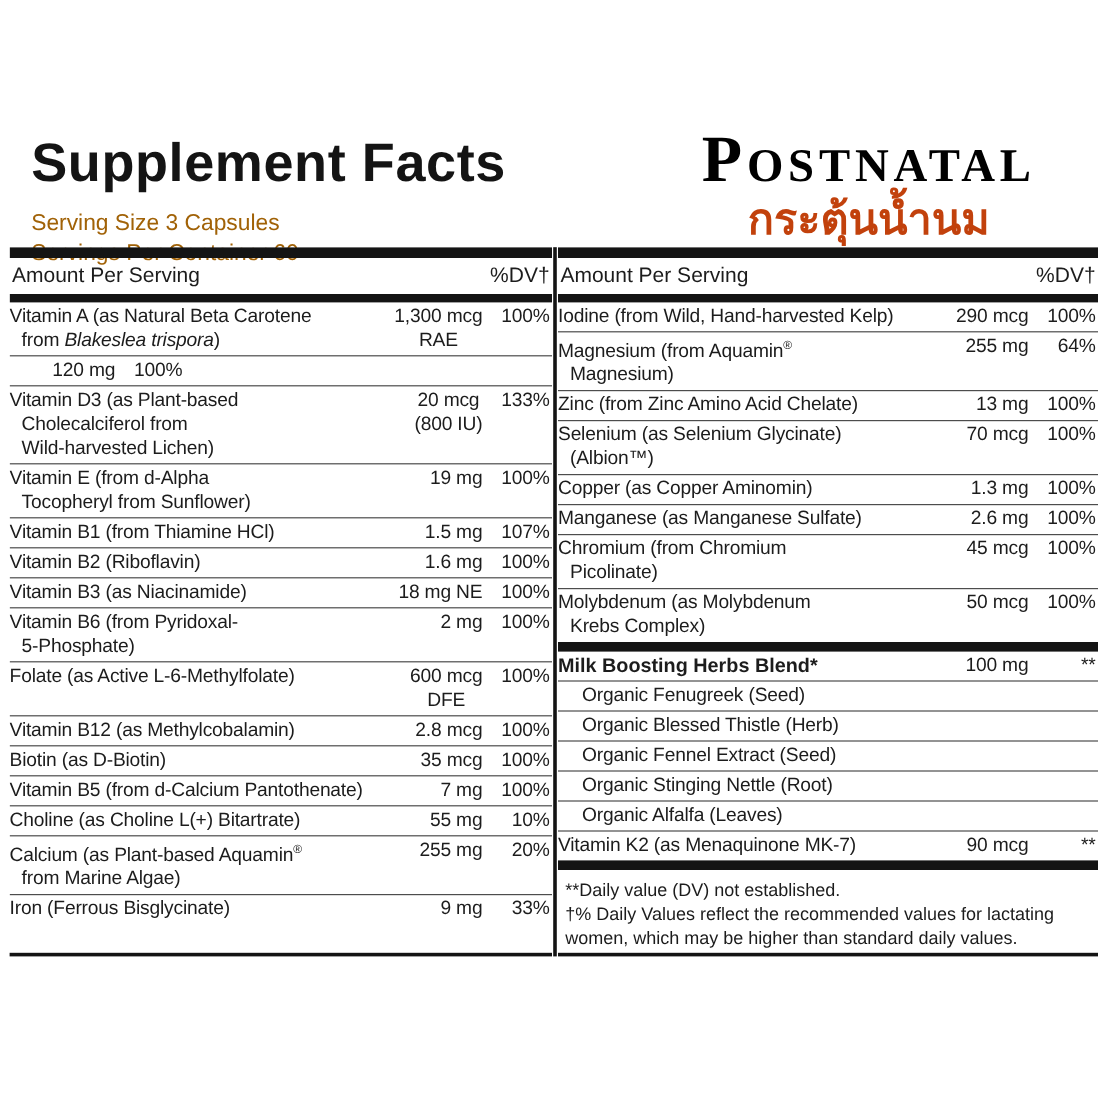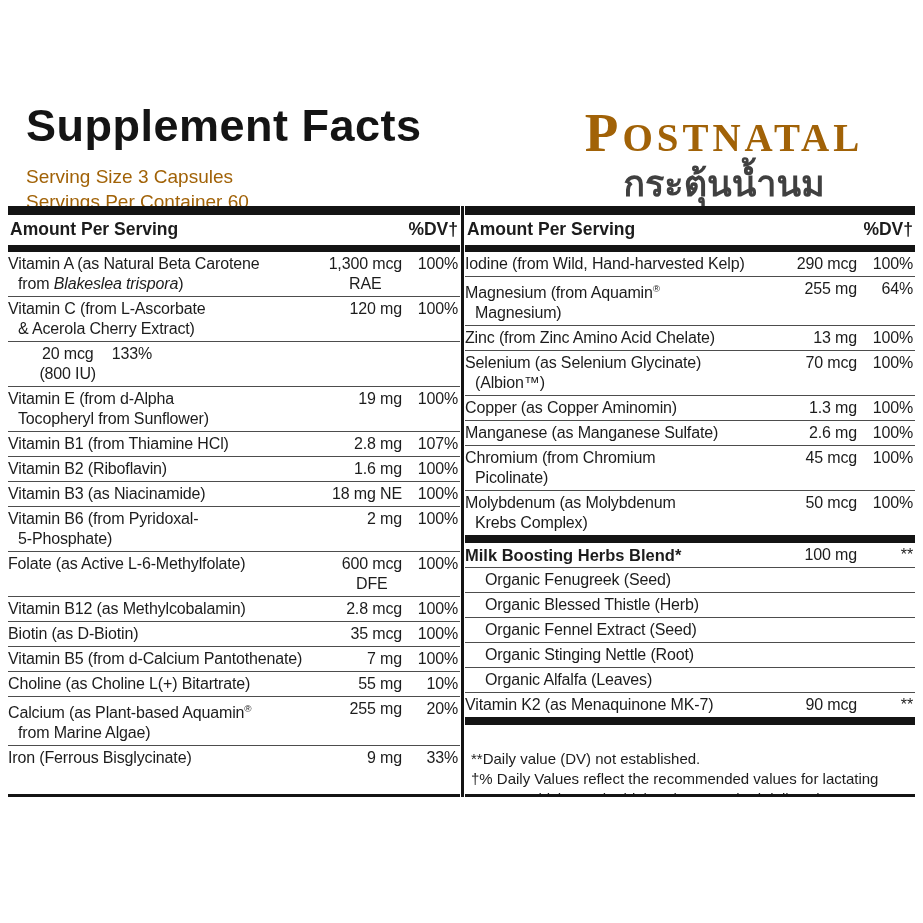--- a/index.html
+++ b/index.html
@@ -1,107 +1,108 @@
 <!DOCTYPE html>
 <html><head>
 <meta charset="utf-8">
 <style>
   html,body{margin:0;padding:0;background:#ffffff;}
   .page{position:relative;width:923px;height:923px;background:#fff;overflow:hidden;
         font-family:"Liberation Sans","DejaVu Sans",sans-serif;color:#1c1c1c;}
   
   .head-left{position:absolute;left:26px;top:100px;}
-  .title{font-size:45px;font-weight:bold;letter-spacing:.5px;margin:0 0 12px 0;color:#141414;}
+  .title{font-size:45px;font-weight:bold;letter-spacing:.5px;margin:10px 0 12px 0;color:#141414;}
   .serving{font-size:19px;line-height:25px;color:#a16207;}
   .brand{position:absolute;left:535px;top:104px;width:378px;text-align:center;}
   .brand-en{font-family:"Liberation Serif","DejaVu Serif",serif;font-weight:bold;
             font-variant:small-caps;font-size:55px;line-height:1.05;letter-spacing:4px;}
   .brand-th{font-family:"DejaVu Sans","Liberation Sans",sans-serif;font-weight:bold;
             font-size:36px;line-height:1.1;margin-top:2px;}
   
   .facts{position:absolute;left:8px;top:206px;width:907px;height:591px;display:flex;}
   .col{box-sizing:border-box;border-bottom:3.5px solid #141414;overflow:hidden;height:100%;}
   .col-left{width:452px;}
   .col-right{flex:1;}
   .vdivider{width:3px;background:#141414;flex-shrink:0;margin:0 1px;}
   .thead{display:flex;justify-content:space-between;align-items:flex-end;
          border-top:9px solid #141414;border-bottom:7px solid #141414;
-         padding:4px 2px 5px 2px;font-weight:bold;font-size:17.5px;}
+         padding:4px 2px 5px 2px;font-weight:normal;font-size:17.5px;}
   .row{display:flex;align-items:flex-start;padding:2px 0;font-size:16px;line-height:20px;
        letter-spacing:-.15px;border-top:1.5px solid #4d4d4d;}
   .thead + .rows .row:first-child{border-top:0;}
   .thickbar + .row{border-top:0;align-items:flex-end;}
   .cell{min-width:0;}
   .name{flex:1;padding-left:10px;text-indent:-10px;white-space:pre-line;}
   .amount{width:88px;text-align:right;}
   .amt-inner{display:inline-block;text-align:center;white-space:pre-line;}
   .dv{width:56px;text-align:right;padding-right:2px;}
   .sub .name{padding-left:20px;text-indent:0;}
   .blend-head .name{font-weight:bold;font-size:16.5px;letter-spacing:0;}
   .thickbar{height:8px;background:#141414;}
-  .footnotes{padding:24px 4px 0 6px;font-size:15px;line-height:20px;}
+  .footnotes{padding:8px 4px 0 6px;font-size:15px;line-height:20px;}
   .footnotes p{margin:0;}
   .it{font-style:italic;}
   .sup{font-size:62%;vertical-align:super;}
 </style>
 </head>
 <body>
 
 <div class="page">
 
   <div class="head-left">
     <h1 class="title">Supplement Facts</h1>
     <div class="serving">Serving Size 3 Capsules</div>
     <div class="serving">Servings Per Container 60</div>
   </div>
 
   <div class="brand">
-    <div class="brand-en" style="color: #a16207;">Postnatal</div>
-    <div class="brand-th" style="color: #404040;">กระตุ้นน้ำนม</div>
+    <div class="brand-en" style="color: #000000;">Postnatal</div>
+    <div class="brand-th" style="color: #c2410c;">กระตุ้นน้ำนม</div>
   </div>
 
   <div class="facts">
 
     <section class="col col-left">
       <div class="thead">
         <span>Amount Per Serving</span>
         <span>%DV†</span>
       </div>
       <div class="rows" id="left-rows">
     <div class="row">
       <div class="cell name">Vitamin A (as Natural Beta Carotene
 from <span class="it">Blakeslea trispora</span>)</div>
       <div class="cell amount"><span class="amt-inner">1,300 mcg
 RAE</span></div>
       <div class="cell dv">100%</div>
     </div>
 
     <div class="row">
-      <div class="cell name">Vitamin C (from L-Ascorbate
-&amp; Acerola Cherry Extract)</div>
       <div class="cell amount"><span class="amt-inner">120 mg</span></div>
       <div class="cell dv">100%</div>
     </div>
 
     <div class="row">
+      <div class="cell name">Vitamin D3 (as Plant-based
+Cholecalciferol from
+Wild-harvested Lichen)</div>
       <div class="cell amount"><span class="amt-inner">20 mcg
 (800 IU)</span></div>
       <div class="cell dv">133%</div>
     </div>
 
     <div class="row">
       <div class="cell name">Vitamin E (from d-Alpha
 Tocopheryl from Sunflower)</div>
       <div class="cell amount"><span class="amt-inner">19 mg</span></div>
       <div class="cell dv">100%</div>
     </div>
 
     <div class="row">
       <div class="cell name">Vitamin B1 (from Thiamine HCl)</div>
-      <div class="cell amount"><span class="amt-inner">2.8 mg</span></div>
+      <div class="cell amount"><span class="amt-inner">1.5 mg</span></div>
       <div class="cell dv">107%</div>
     </div>
 
     <div class="row">
       <div class="cell name">Vitamin B2 (Riboflavin)</div>
       <div class="cell amount"><span class="amt-inner">1.6 mg</span></div>
       <div class="cell dv">100%</div>
     </div>
 
     <div class="row">

